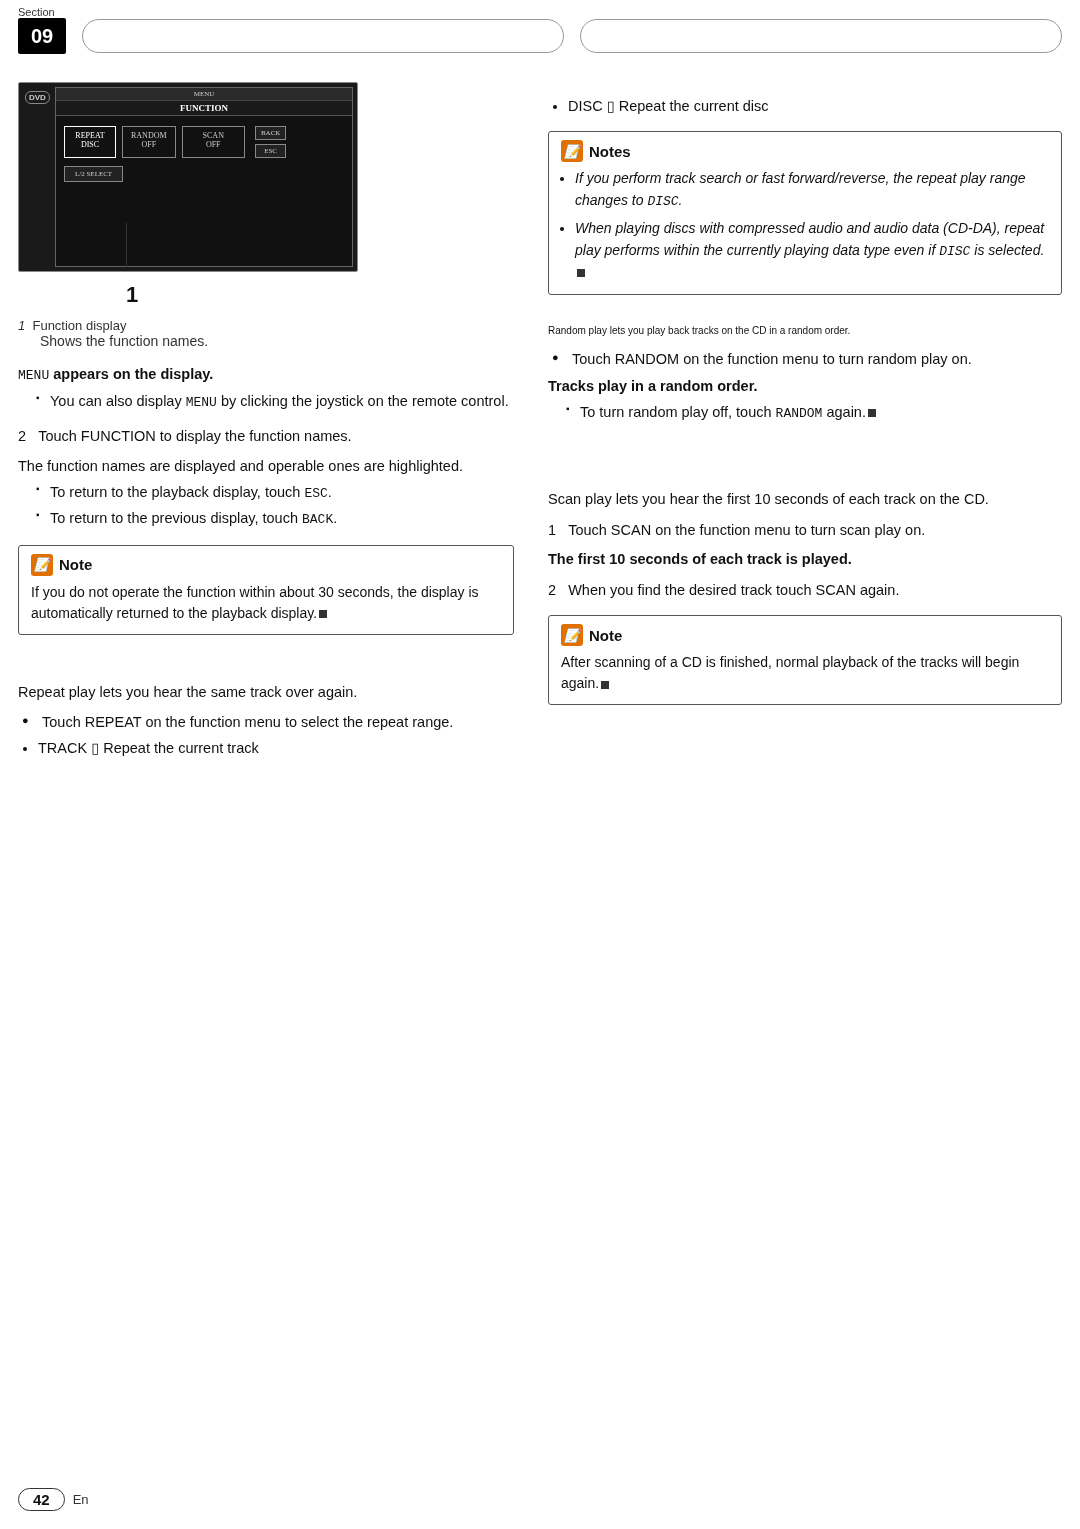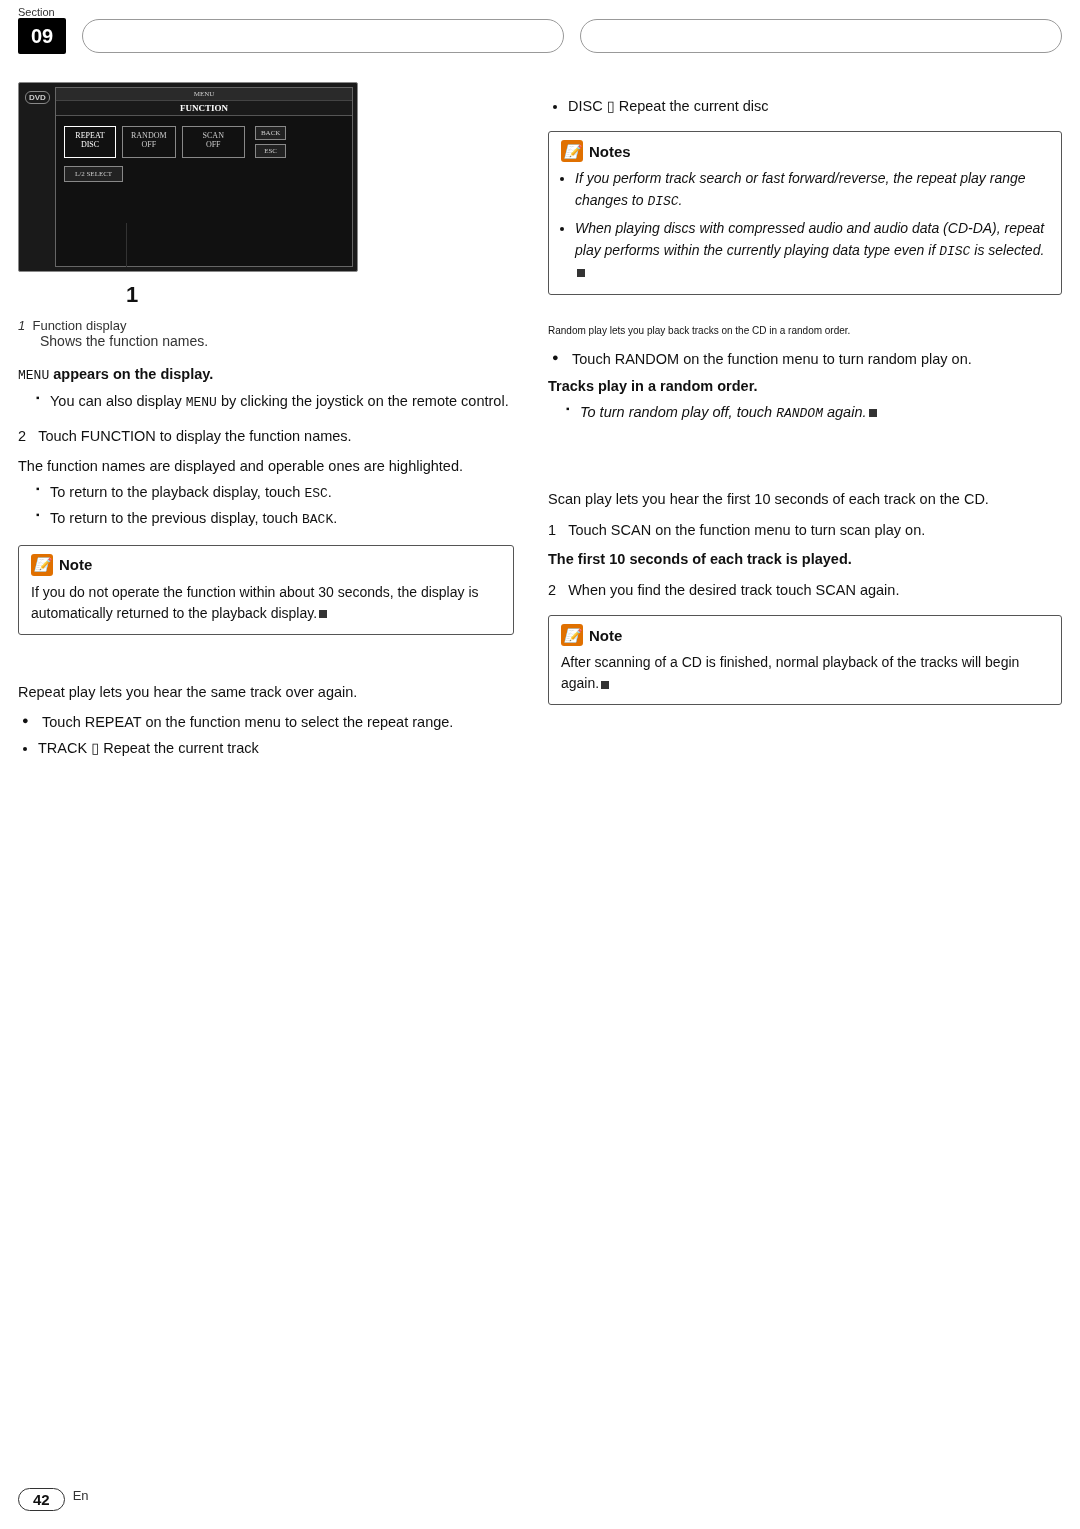--- a/index.html
+++ b/index.html
@@ -196,20 +196,21 @@
     .section-spacer {
       height: 18px;
     }
 
     
     .footer {
       position: absolute;
       bottom: 18px;
       left: 18px;
       display: flex;
+      align-items: center;
       gap: 8px;
       margin-top: 32px;
     }
     .page-num-box {
       border: 1.5px solid #333;
       border-radius: 14px;
       padding: 2px 14px;
       font-size: 15px;
       font-weight: bold;
     }
@@ -355,21 +356,21 @@
 
     <div class="body-text" style="margin-top:10px;">
       <p style="font-size:10px;">Random play lets you play back tracks on the CD in a random order.</p>
     </div>
 
     <ul class="circle-bullet-list" style="margin-top:10px;">
       <li>Touch RANDOM on the function menu to turn random play on.</li>
     </ul>
     <div class="body-text" style="margin-top:4px;">
       <p><strong>Tracks play in a random order.</strong></p>
-      <ul class="square-list" style="margin-top:4px;font-style:italic;">
+      <ul class="square-list" style="margin-top:4px;">
         <li>To turn random play off, touch <span style="font-family:'Courier New',monospace;font-size:13px;">RANDOM</span> again.<span class="small-box"></span></li>
       </ul>
     </div>
 
     <div class="section-spacer"></div>
     <div class="section-spacer"></div>
     <div class="section-spacer"></div>
 
     <div class="body-text" style="margin-top:10px;">
       <p>Scan play lets you hear the first 10 seconds of each track on the CD.</p>

